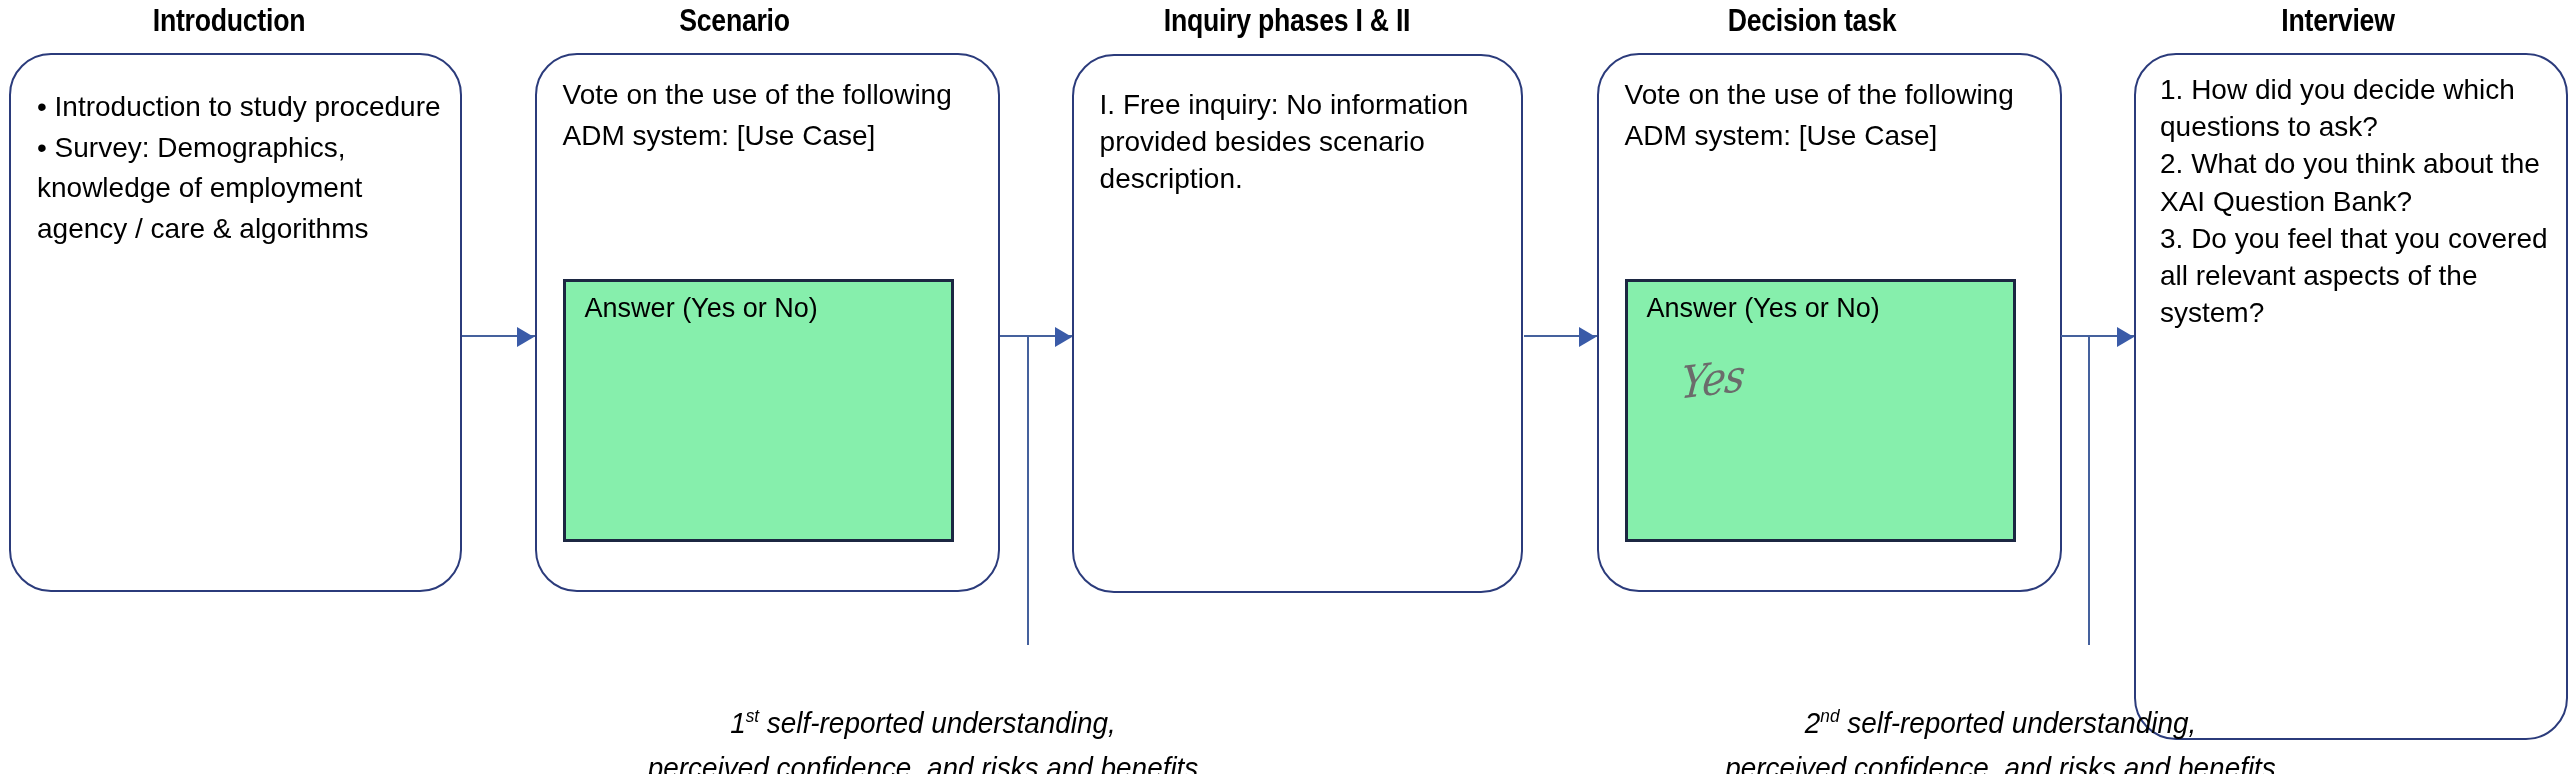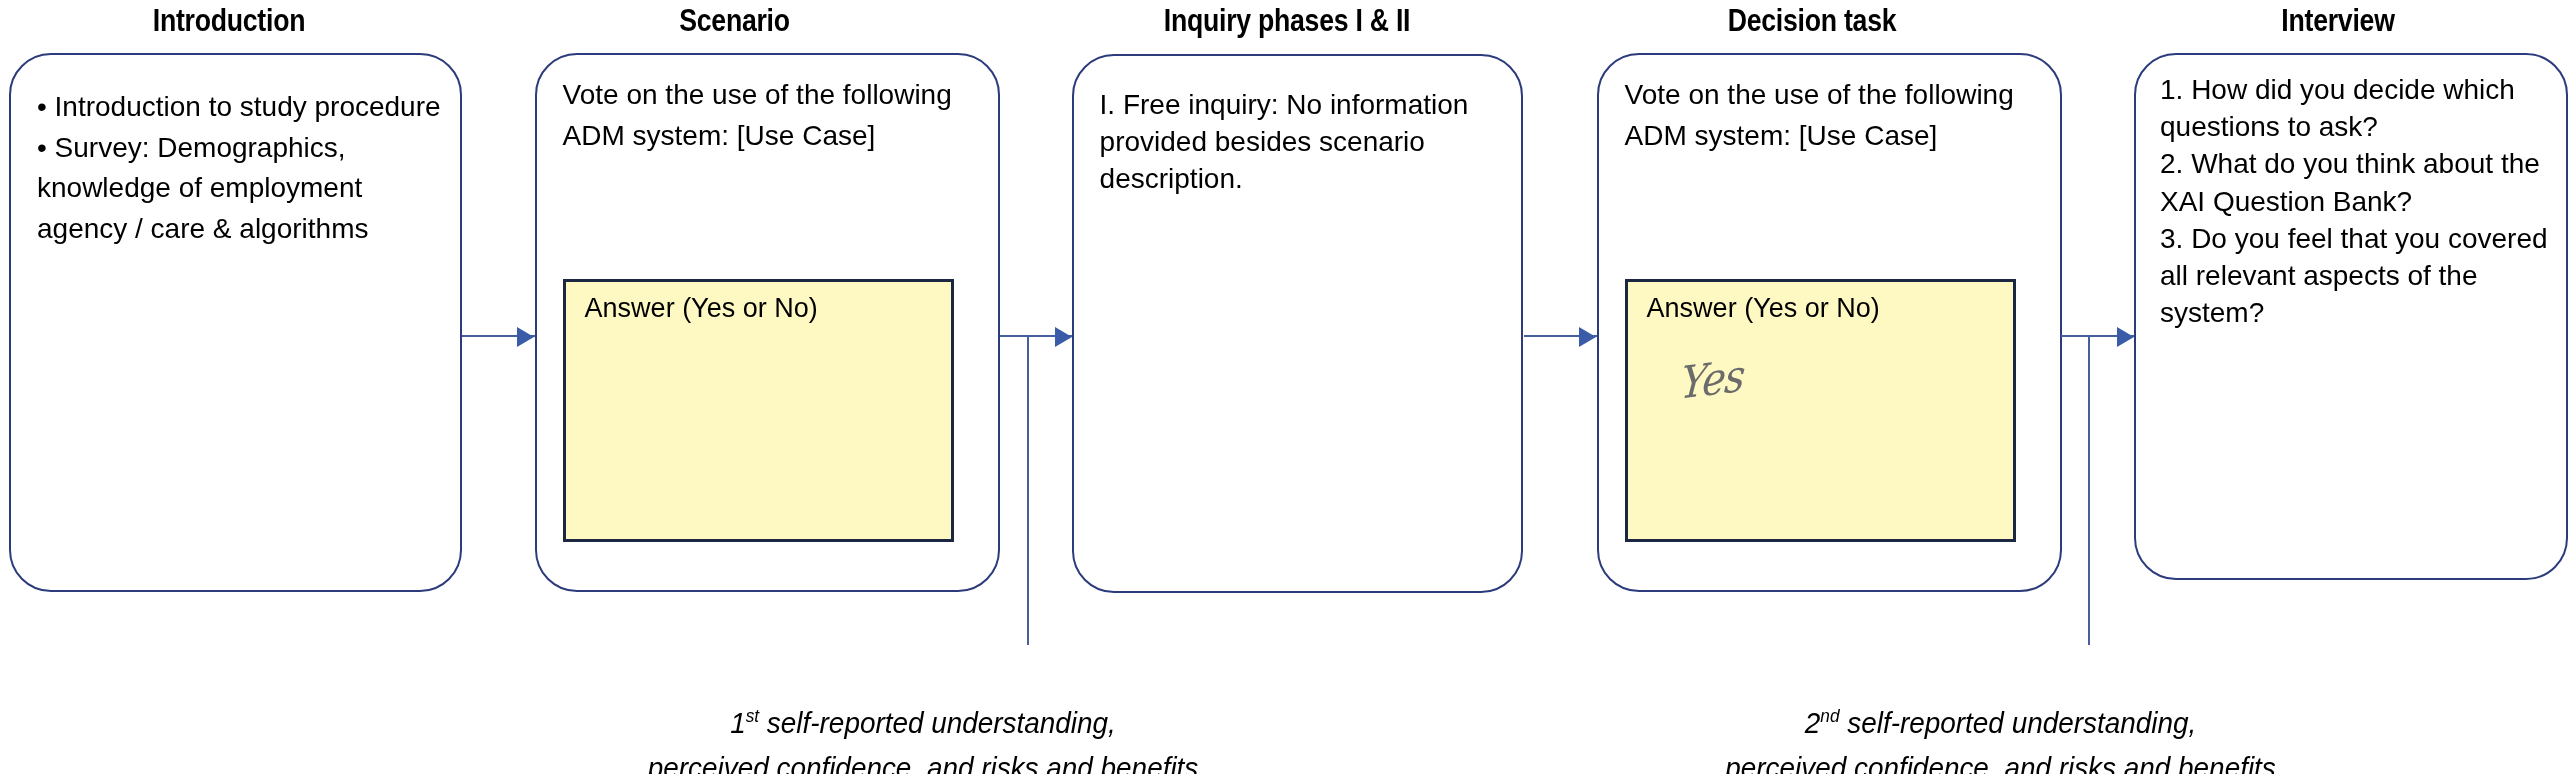--- a/index.html
+++ b/index.html
@@ -40,21 +40,21 @@
     color:#000;
     white-space:pre-line;
   }
   .box-body.tight{line-height:1.33;}
 
   
   .answer-box{
     position:absolute;
     box-sizing:border-box;
     border:3.4px solid #1c2742;
-    background:#fef9c3;
+    background:#86efac;
   }
   .answer-label{
     position:absolute;
     left:19px;top:10.8px;
     font-size:27px;
     color:#000;
     white-space:nowrap;
   }
   .handwritten{
     position:absolute;
@@ -143,21 +143,21 @@
     <div class="answer-box" style="left:25.6px;top:224px;width:391px;height:263px;">
       <div class="answer-label">Answer (Yes or No)</div>
       <div class="handwritten">Yes</div>
     </div>
   </div>
 
   <div class="h-line" style="left:2061px;top:335px;width:75px;"></div>
   <div class="arrow-head" style="left:2117px;top:327px;"></div>
   <div class="v-drop" style="left:2088px;top:335px;height:310px;"></div>
 
-  <div class="box" style="left:2134px;top:53px;width:434px;height:527px;">
+  <div class="box" style="left:2134px;top:53px;width:434px;height:687px;">
     <div class="box-body tight" style="top:16px;left:24px;right:12px;">1. How did you decide which questions to ask?
 2. What do you think about the XAI Question Bank?
 3. Do you feel that you covered all relevant aspects of the system?</div>
   </div>
 
   <div class="caption" style="left:418px;top:657px;width:1010px;">
     <span class="ord">1</span><sup>st</sup><span> self-reported understanding,
 perceived confidence, and risks and benefits</span>
   </div>
 

